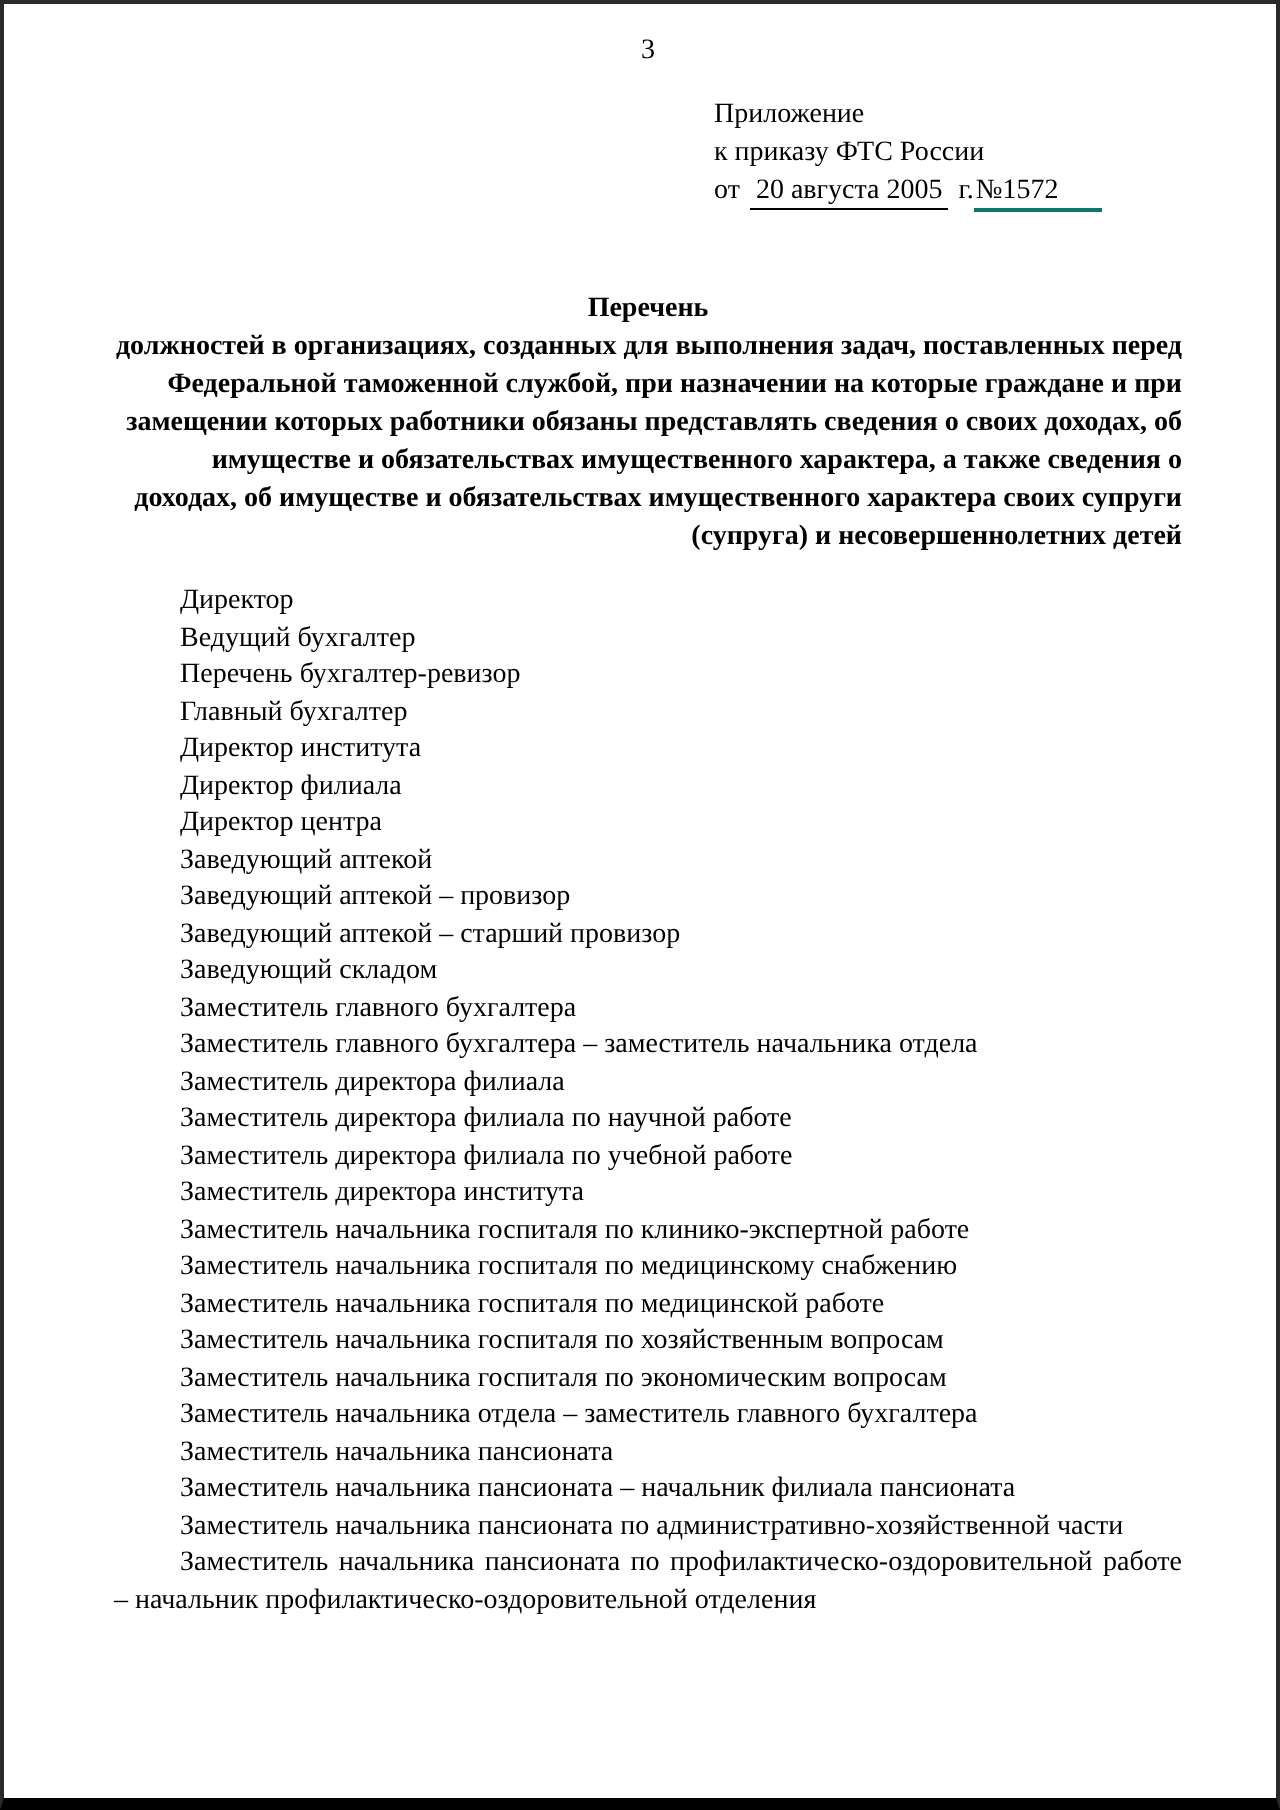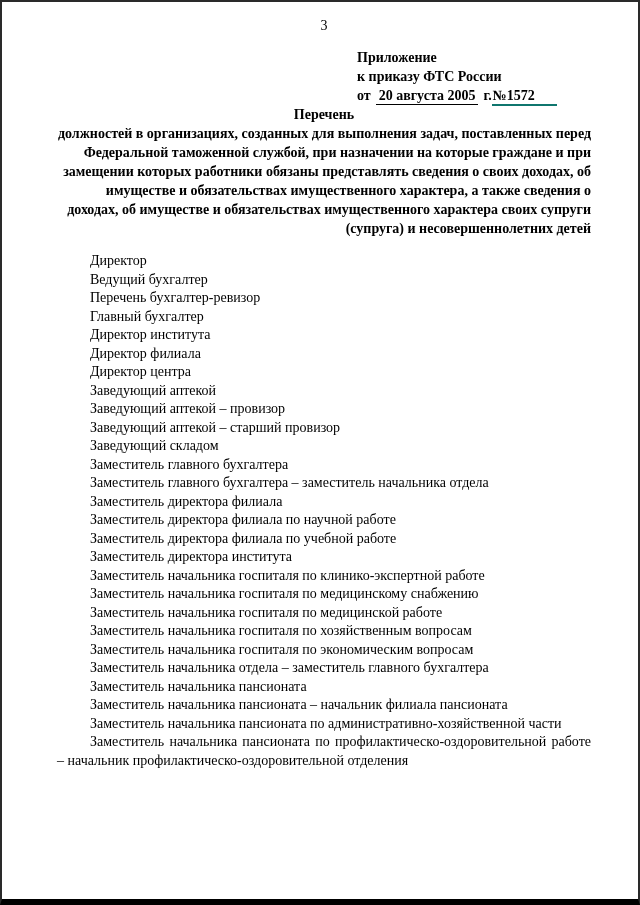--- a/index.html
+++ b/index.html
@@ -23,34 +23,35 @@
   }
   .page-number {
     text-align: center;
     font-size: 14px;
     margin-bottom: 14px;
   }
   .appendix {
     margin-left: 300px;
     margin-top: 6px;
     font-size: 14px;
-    font-weight: bold;
+    font-weight: normal;
     line-height: 19px;
   }
   .appendix-line3 { white-space: nowrap; }
   .sp { display: inline-block; width: 5px; }
   .u {
     border-bottom: 1px solid #000;
     padding: 0 3px 1px 3px;
   }
   .u-tail {
     border-bottom: 2px solid #0f766e;
     padding: 0 22px 1px 1px;
   }
   .doc-title {
+    margin-top: 40px;
     text-align: center;
     font-weight: bold;
     font-size: 14px;
     line-height: 19px;
   }
   .title-heading { margin-bottom: 0; }
   .title-body {
     max-width: 543px;
     margin: 0 auto;
     text-align: right;

